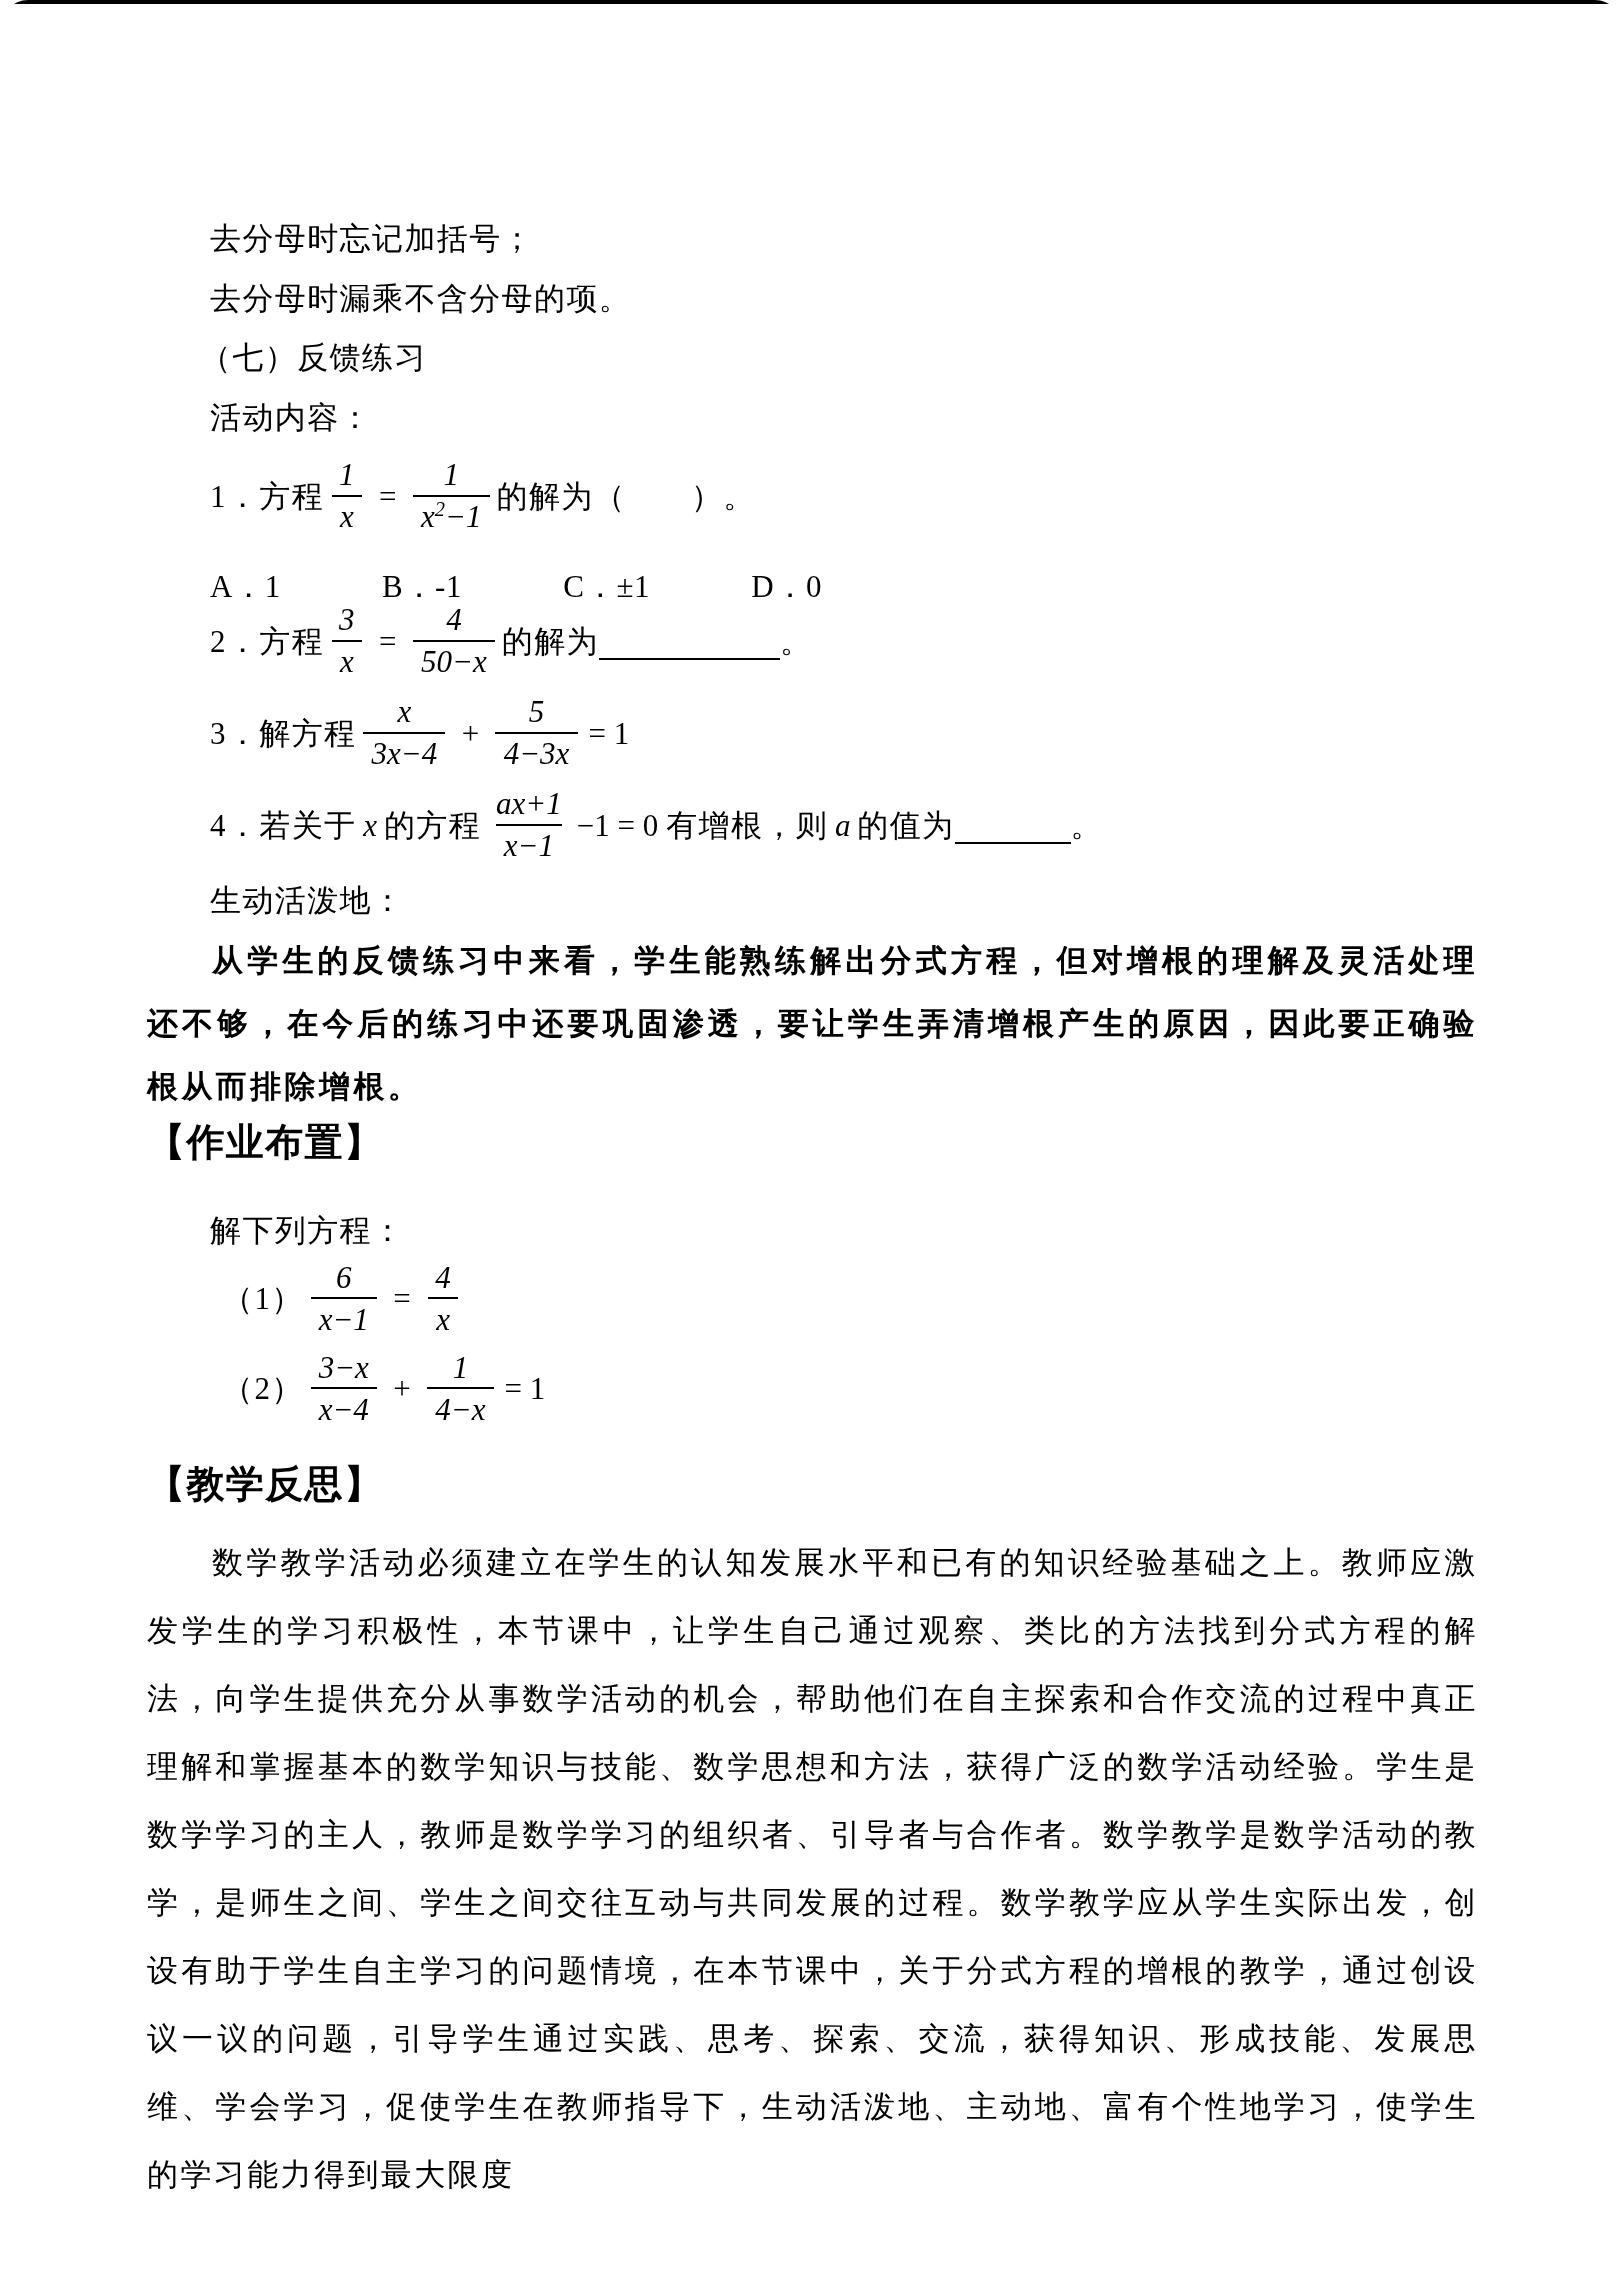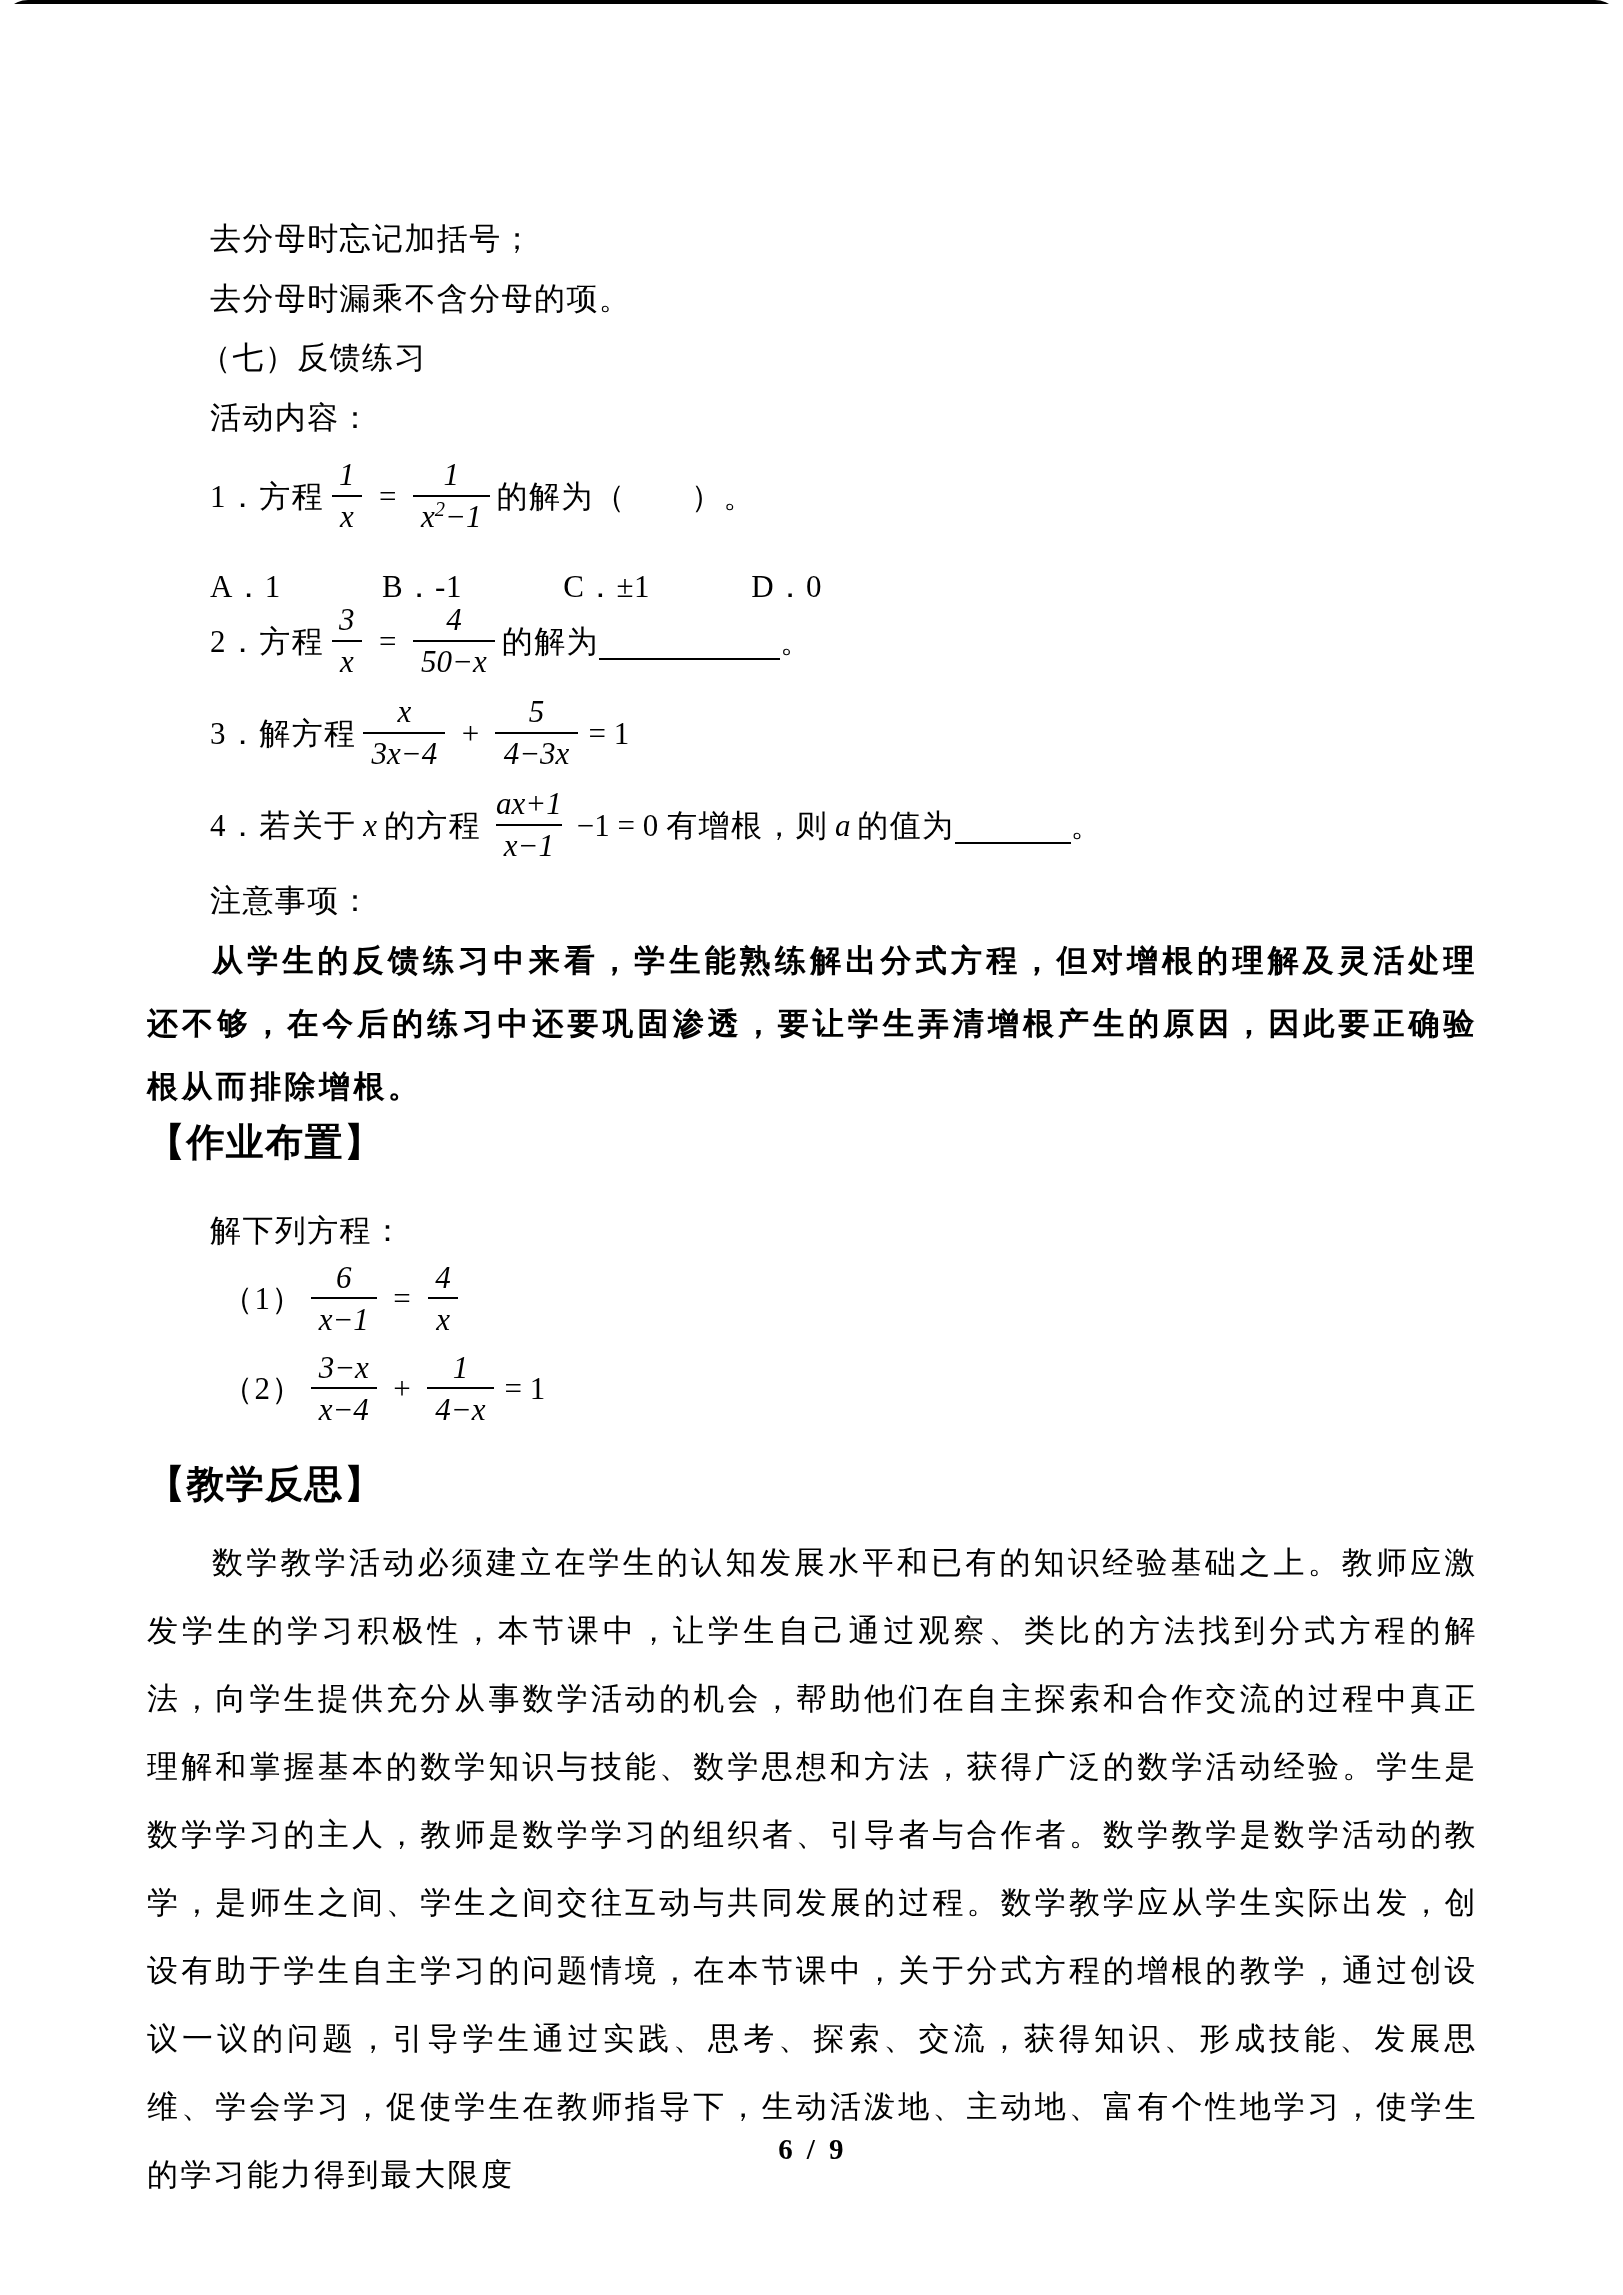--- a/index.html
+++ b/index.html
@@ -109,21 +109,21 @@
         <span class="den">x−1</span>
       </span>
       <span>−1 = 0</span>
       <span class="cjk" style="margin-left:8px;">有增根，则</span>
       <span class="mvar">a</span>
       <span class="cjk">的值为</span>
       <span class="blank b170"></span>
       <span class="cjk">。</span>
     </div>
 
-    <div class="abs line" style="top:884px;left:63px;">注意事项：</div>
+    <div class="abs line" style="top:884px;left:63px;">生动活泼地：</div>
     <div class="abs para notes-para" style="top:929px;left:0;width:1331px;">从学生的反馈练习中来看，学生能熟练解出分式方程，但对增根的理解及灵活处理还不够，在今后的练习中还要巩固渗透，要让学生弄清增根产生的原因，因此要正确验根从而排除增根。</div>
 
     <div class="abs hdr" style="top:1122px;left:0;">【作业布置】</div>
     <div class="abs line" style="top:1214px;left:63px;">解下列方程：</div>
 
     <div class="abs eq" style="top:1258px;left:75px;height:82px;">
       <span class="cjk">（1）</span>
       <span class="frac">
         <span class="num">6</span>
         <span class="den">x−1</span>
@@ -145,16 +145,15 @@
       <span class="frac">
         <span class="num">1</span>
         <span class="den">4−x</span>
       </span>
       <span class="mtail">= 1</span>
     </div>
 
     <div class="abs hdr" style="top:1464px;left:0;">【教学反思】</div>
     <div class="abs para reflect-para" style="top:1529px;left:0;width:1331px;">数学教学活动必须建立在学生的认知发展水平和已有的知识经验基础之上。教师应激发学生的学习积极性，本节课中，让学生自己通过观察、类比的方法找到分式方程的解法，向学生提供充分从事数学活动的机会，帮助他们在自主探索和合作交流的过程中真正理解和掌握基本的数学知识与技能、数学思想和方法，获得广泛的数学活动经验。学生是数学学习的主人，教师是数学学习的组织者、引导者与合作者。数学教学是数学活动的教学，是师生之间、学生之间交往互动与共同发展的过程。数学教学应从学生实际出发，创设有助于学生自主学习的问题情境，在本节课中，关于分式方程的增根的教学，通过创设议一议的问题，引导学生通过实践、思考、探索、交流，获得知识、形成技能、发展思维、学会学习，促使学生在教师指导下，生动活泼地、主动地、富有个性地学习，使学生的学习能力得到最大限度</div>
 
-    <div class="footer">6 / 9</div>
   </div>
 </div>
 
 
 </body></html>

